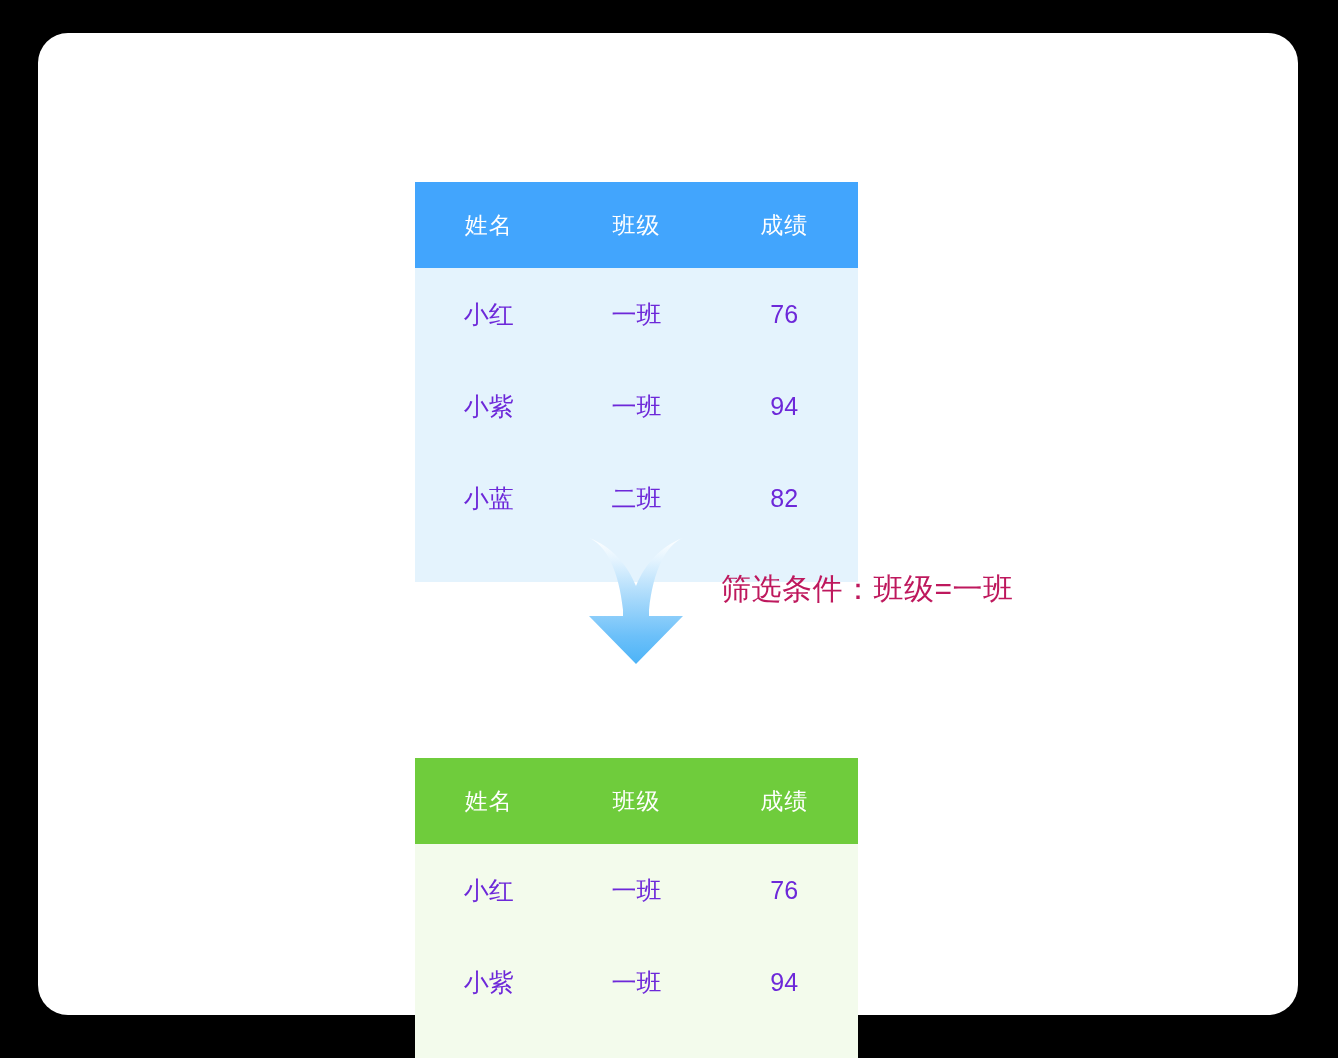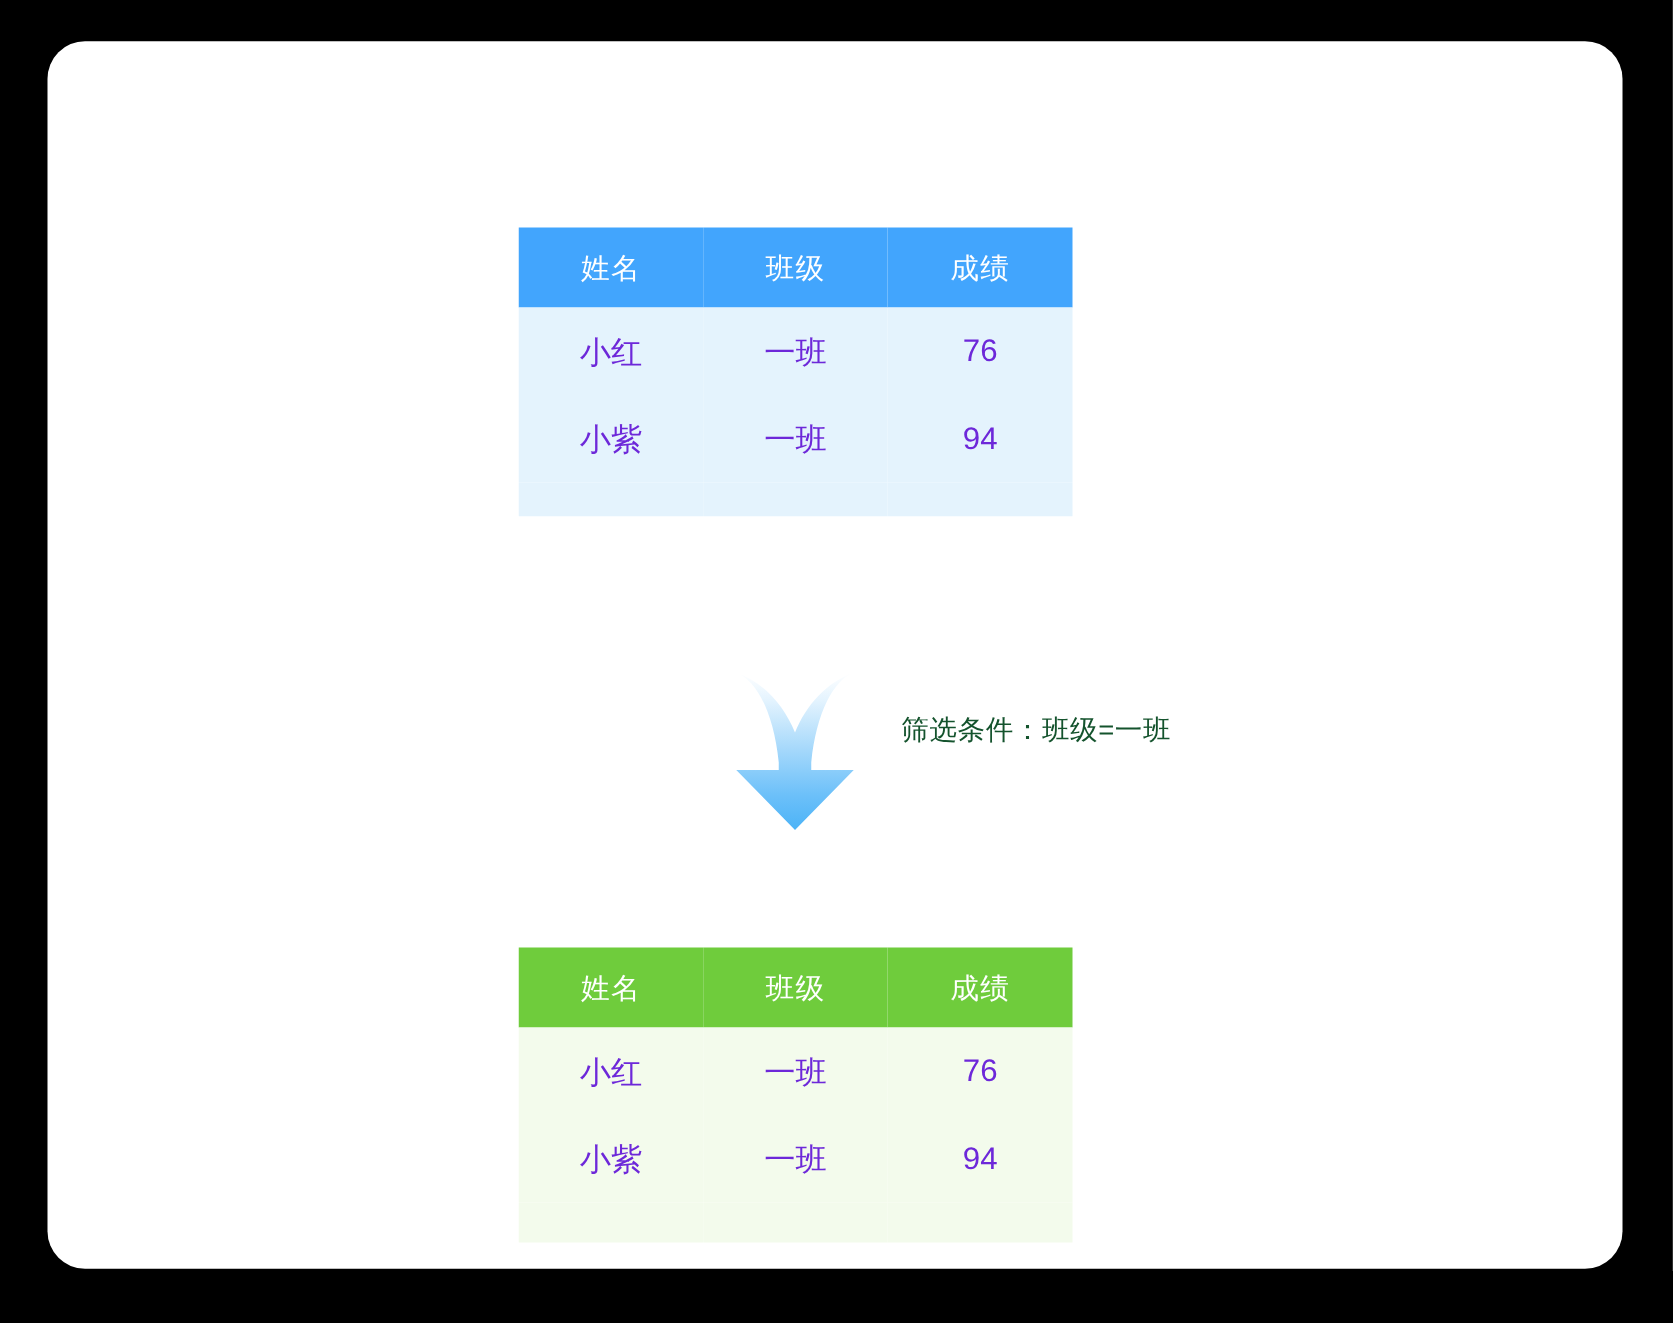--- a/index.html
+++ b/index.html
@@ -32,21 +32,21 @@
   }
 
   
   .table {
     position: absolute;
     width: 443px;
     border-collapse: collapse;
     table-layout: fixed;
   }
   .table td, .table th {
-    padding: 5px;
+    padding: 16px;
     margin: 0;
     text-align: center;
     font-weight: normal;
   }
   .table th {
     height: 54px;
     font-size: 23px;
     color: #ffffff;
     letter-spacing: 1px;
   }
@@ -83,22 +83,22 @@
     top: 503px;
     width: 98px;
     height: 130px;
   }
 
   
   #filter-label {
     position: absolute;
     left: 683px;
     top: 536px;
-    font-size: 22px;
-    color: #14532d;
+    font-size: 30px;
+    color: #be185d;
     white-space: nowrap;
     letter-spacing: 0.5px;
   }
 </style>
 </head>
 <body>
 
 <div id="stage">
   <div id="card">
 
@@ -113,20 +113,25 @@
       <tbody>
         <tr>
           <td class="cell-plain">小红</td>
           <td class="cell-highlight">一班</td>
           <td class="cell-plain">76</td>
         </tr>
         <tr>
           <td class="cell-plain">小紫</td>
           <td class="cell-highlight">一班</td>
           <td class="cell-plain">94</td>
+        </tr>
+        <tr>
+          <td class="cell-plain">小蓝</td>
+          <td class="cell-plain">二班</td>
+          <td class="cell-plain">82</td>
         </tr>
         <tr class="spacer-row">
           <td></td>
             <td></td>
             <td></td>
         </tr>
       </tbody>
     </table>
 
     <svg id="arrow" viewBox="0 0 98 130">

